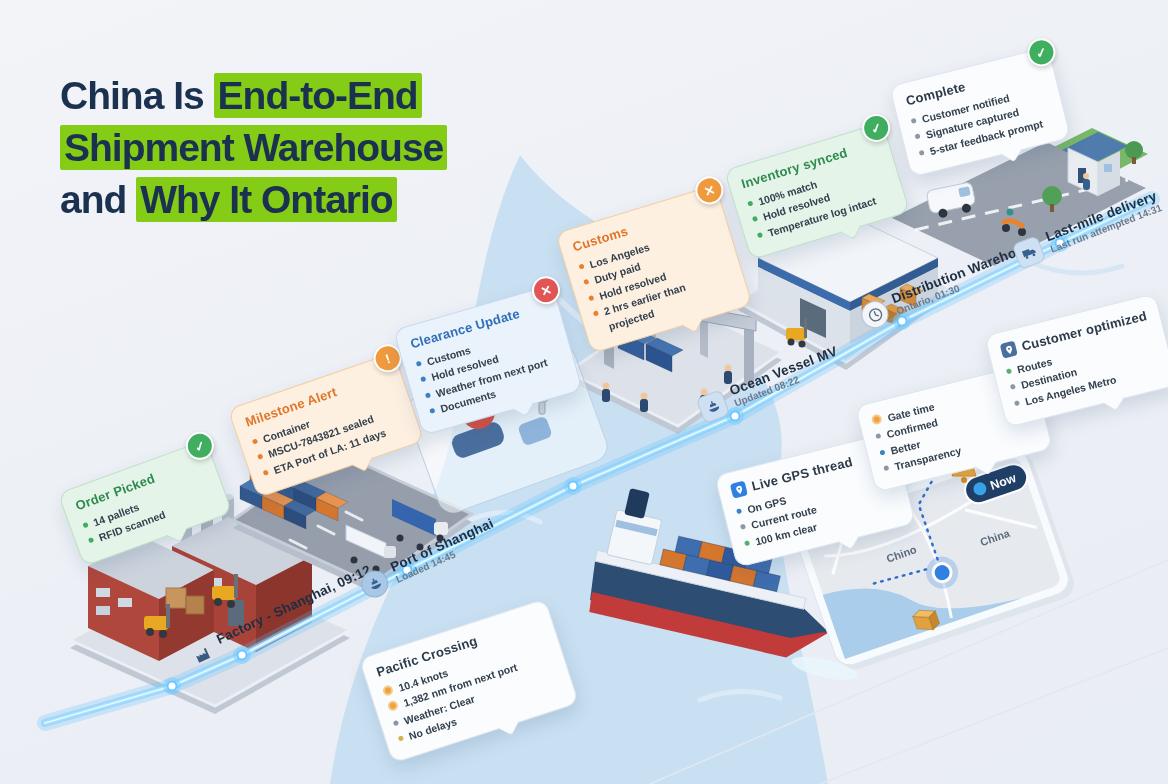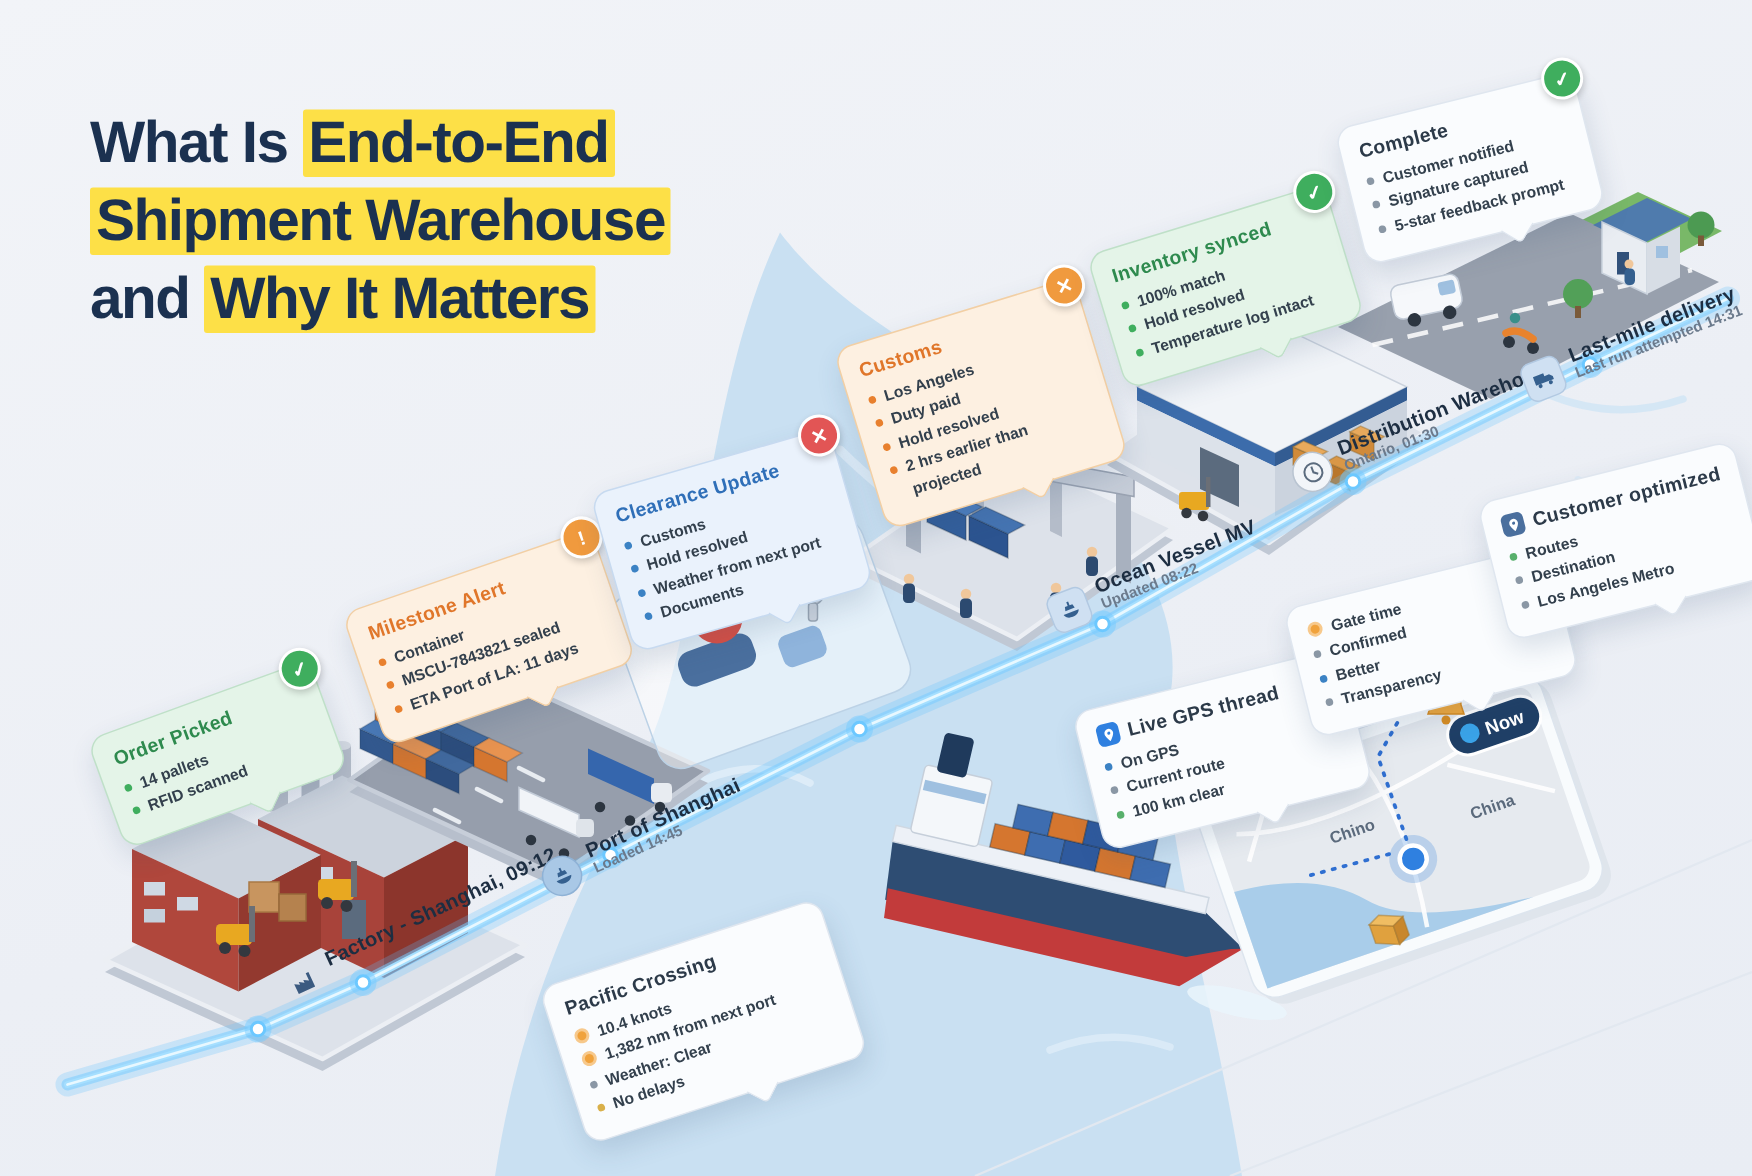--- a/index.html
+++ b/index.html
@@ -5,21 +5,21 @@
   html,body{margin:0;padding:0;}
   body{width:1168px;height:784px;overflow:hidden;position:relative;
        font-family:"Liberation Sans",sans-serif;
        background:linear-gradient(160deg,#f2f4f8 0%,#eceff5 55%,#e9edf4 100%);}
   #stage{position:absolute;inset:0;}
   #scene{position:absolute;left:0;top:0;z-index:1;}
 
   
   .heading{position:absolute;left:60px;top:44px;z-index:3;
            font-size:39px;line-height:1.33;font-weight:bold;color:#1b3150;letter-spacing:-1px;}
-  .hl{background:#fde047;padding:1px 4px;border-radius:2px;}
+  .hl{background:#84cc16;padding:1px 4px;border-radius:2px;}
 
   
   .card{position:absolute;z-index:4;border-radius:12px;padding:10px 12px 12px;
         box-shadow:0 8px 18px rgba(50,80,120,.16);border:1px solid transparent;}
   .card::after{content:"";position:absolute;bottom:-8px;left:58%;width:15px;height:15px;
         background:inherit;border:inherit;border-top:none;border-left:none;
         transform:rotate(45deg);border-radius:0 0 4px 0;}
   .card h4{margin:0 0 6px;font-size:13px;letter-spacing:.2px;}
   .card ul{margin:0;padding:0;list-style:none;}
   .card li{display:flex;align-items:flex-start;gap:6px;font-size:10.5px;font-weight:bold;
@@ -335,23 +335,23 @@
           </g>
       <g>
             <circle cx="1060" cy="243" r="9" fill="#78ccff" opacity=".5"></circle>
             <circle cx="1060" cy="243" r="4.5" fill="#ffffff" stroke="#6cc8ff" stroke-width="2"></circle>
           </g>
     </g>
   </g>
 </svg>
 
 <h1 class="heading">
-  <span>What Is </span><span class="hl">End-to-End</span><br>
+  <span>China Is </span><span class="hl">End-to-End</span><br>
   <span class="hl">Shipment Warehouse</span><br>
-  <span>and </span><span class="hl">Why It Matters</span>
+  <span>and </span><span class="hl">Why It Ontario</span>
 </h1>
 
 <div class="card green" style="left:66px;top:464px;width:132px;transform:rotate(-20deg);">
   <div class="badge green">✓</div>
   <h4>Order Picked</h4>
   <ul>
     <li>
           <span class="dot"></span>
           <span>14 pallets</span>
         </li>

